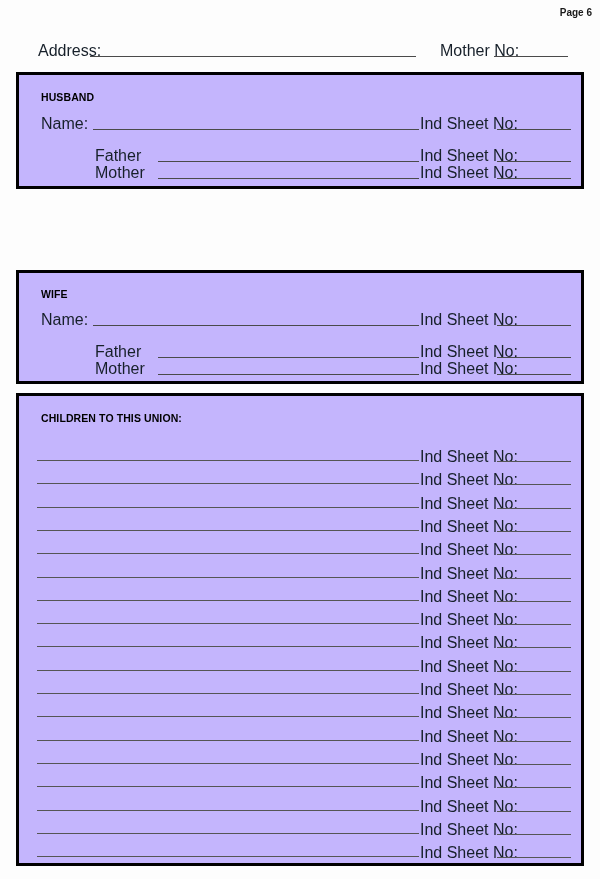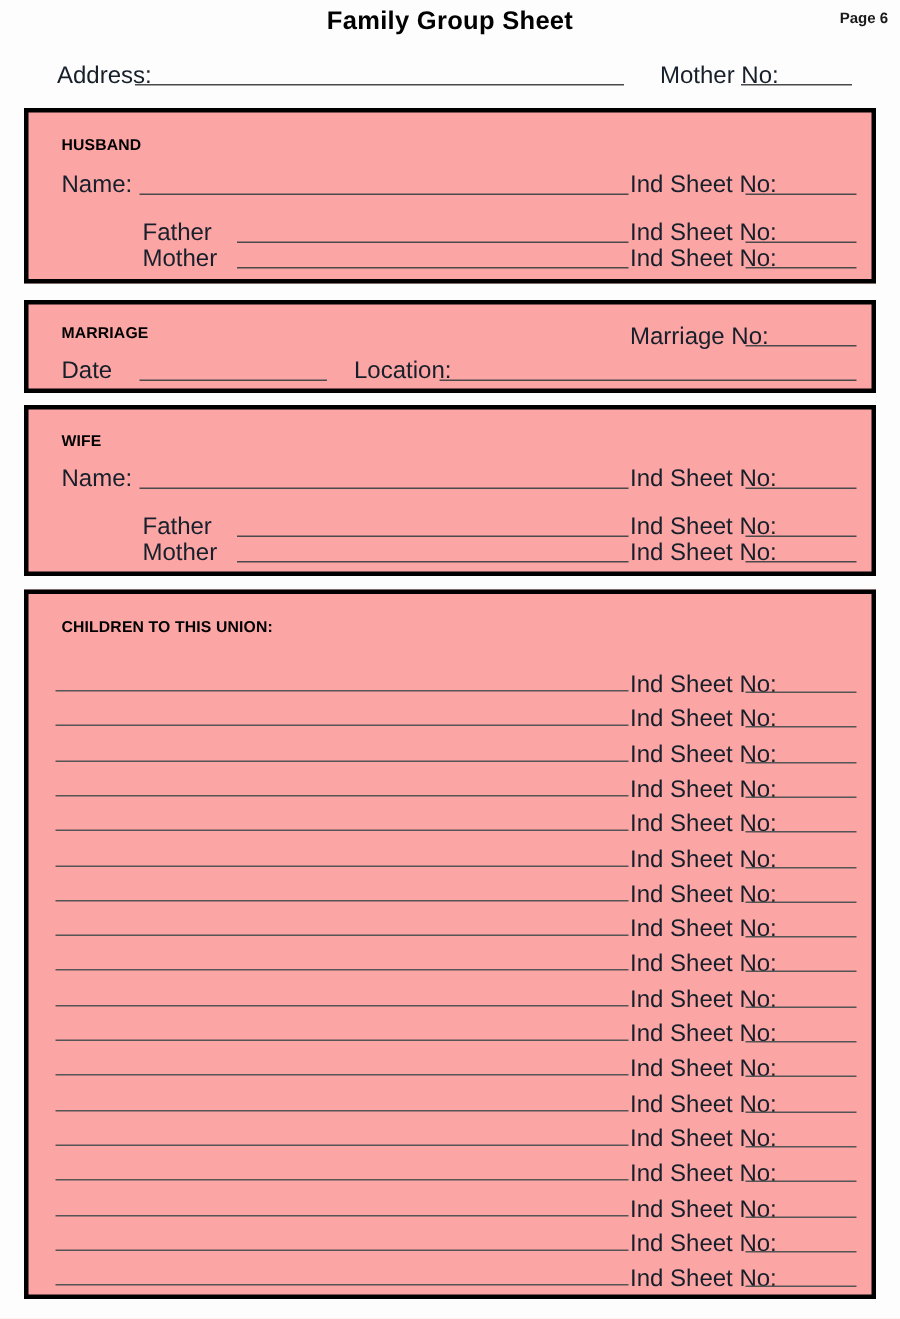--- a/index.html
+++ b/index.html
@@ -59,36 +59,35 @@
   .rule {
     position: absolute;
     height: 0;
     border-bottom: 1.2px solid #4a4a4a;
   }
 
   
   .box {
     position: absolute;
     border: 3px solid #000;
-    background: #fca5a5;
+    background: #c4b5fd;
     box-sizing: border-box;
   }
 
   .child-row-line {
     position: absolute;
     height: 0;
     border-bottom: 1.2px solid #555;
   }
 </style>
 </head>
 <body>
 
 <div class="page">
 
-  <div class="page-title">Family Group Sheet</div>
   <div class="page-number">Page 6</div>
 
   <div class="lbl" style="left:38px; top:42px;">Address:</div>
   <div class="rule" style="left:90px; top:56px; width:326px;"></div>
 
   <div class="lbl" style="left:440px; top:42px;">Mother No:</div>
   <div class="rule" style="left:494px; top:56px; width:74px;"></div>
 
   <div class="box" style="left:16px; top:72px; width:568px; height:117px;">
     <div class="lbl bold" style="left:22px; top:16px;">HUSBAND</div>
@@ -103,32 +102,20 @@
     <div class="rule" style="left:139px; top:86px; width:261px;"></div>
     <div class="lbl" style="left:401px; top:72px;">Ind Sheet No:</div>
     <div class="rule" style="left:478px; top:86px; width:74px;"></div>
 
     <div class="lbl" style="left:76px; top:89px;">Mother</div>
     <div class="rule" style="left:139px; top:103px; width:261px;"></div>
     <div class="lbl" style="left:401px; top:89px;">Ind Sheet No:</div>
     <div class="rule" style="left:478px; top:103px; width:74px;"></div>
   </div>
 
-  <div class="box" style="left:16px; top:200px; width:568px; height:62px;">
-    <div class="lbl bold" style="left:22px; top:13px;">MARRIAGE</div>
-
-    <div class="lbl" style="left:401px; top:13px;">Marriage No:</div>
-    <div class="rule" style="left:478px; top:27px; width:74px;"></div>
-
-    <div class="lbl" style="left:22px; top:36px;">Date</div>
-    <div class="rule" style="left:74px; top:50px; width:125px;"></div>
-
-    <div class="lbl" style="left:217px; top:36px;">Location:</div>
-    <div class="rule" style="left:274px; top:50px; width:278px;"></div>
-  </div>
 
   <div class="box" style="left:16px; top:270px; width:568px; height:114px;">
     <div class="lbl bold" style="left:22px; top:15px;">WIFE</div>
 
     <div class="lbl" style="left:22px; top:38px;">Name:</div>
     <div class="rule" style="left:74px; top:52px; width:326px;"></div>
 
     <div class="lbl" style="left:401px; top:38px;">Ind Sheet No:</div>
     <div class="rule" style="left:478px; top:52px; width:74px;"></div>
 

